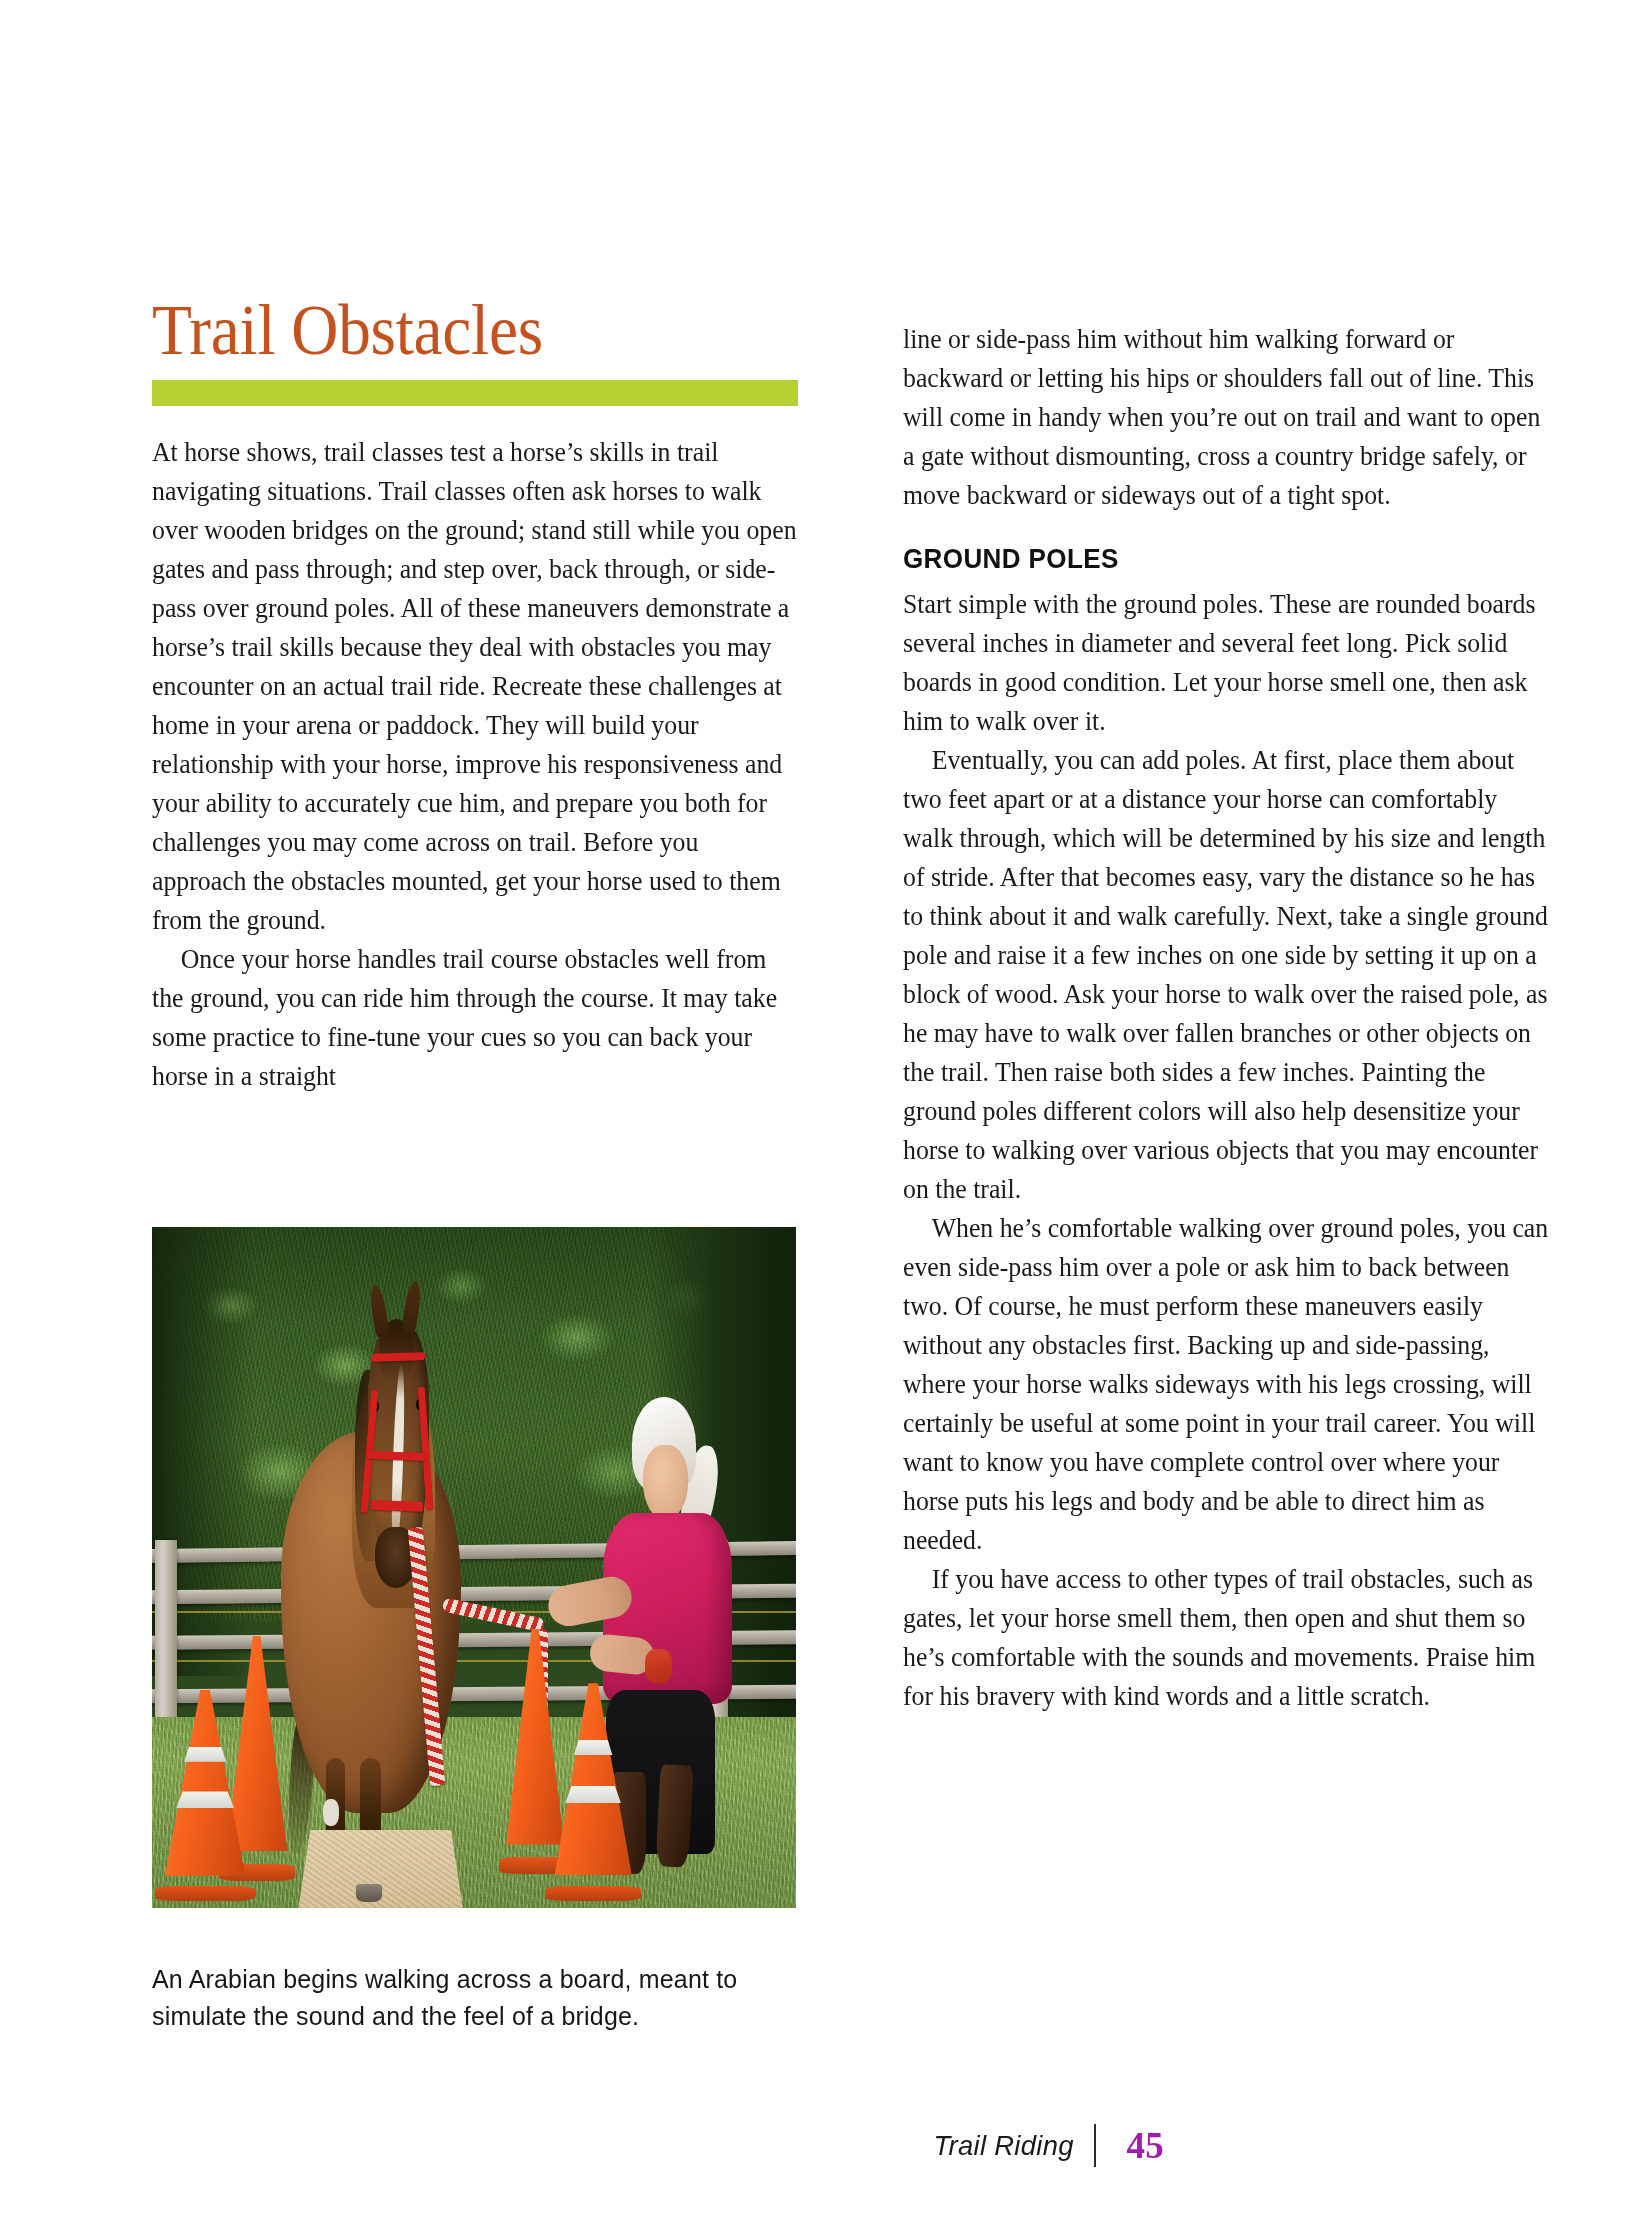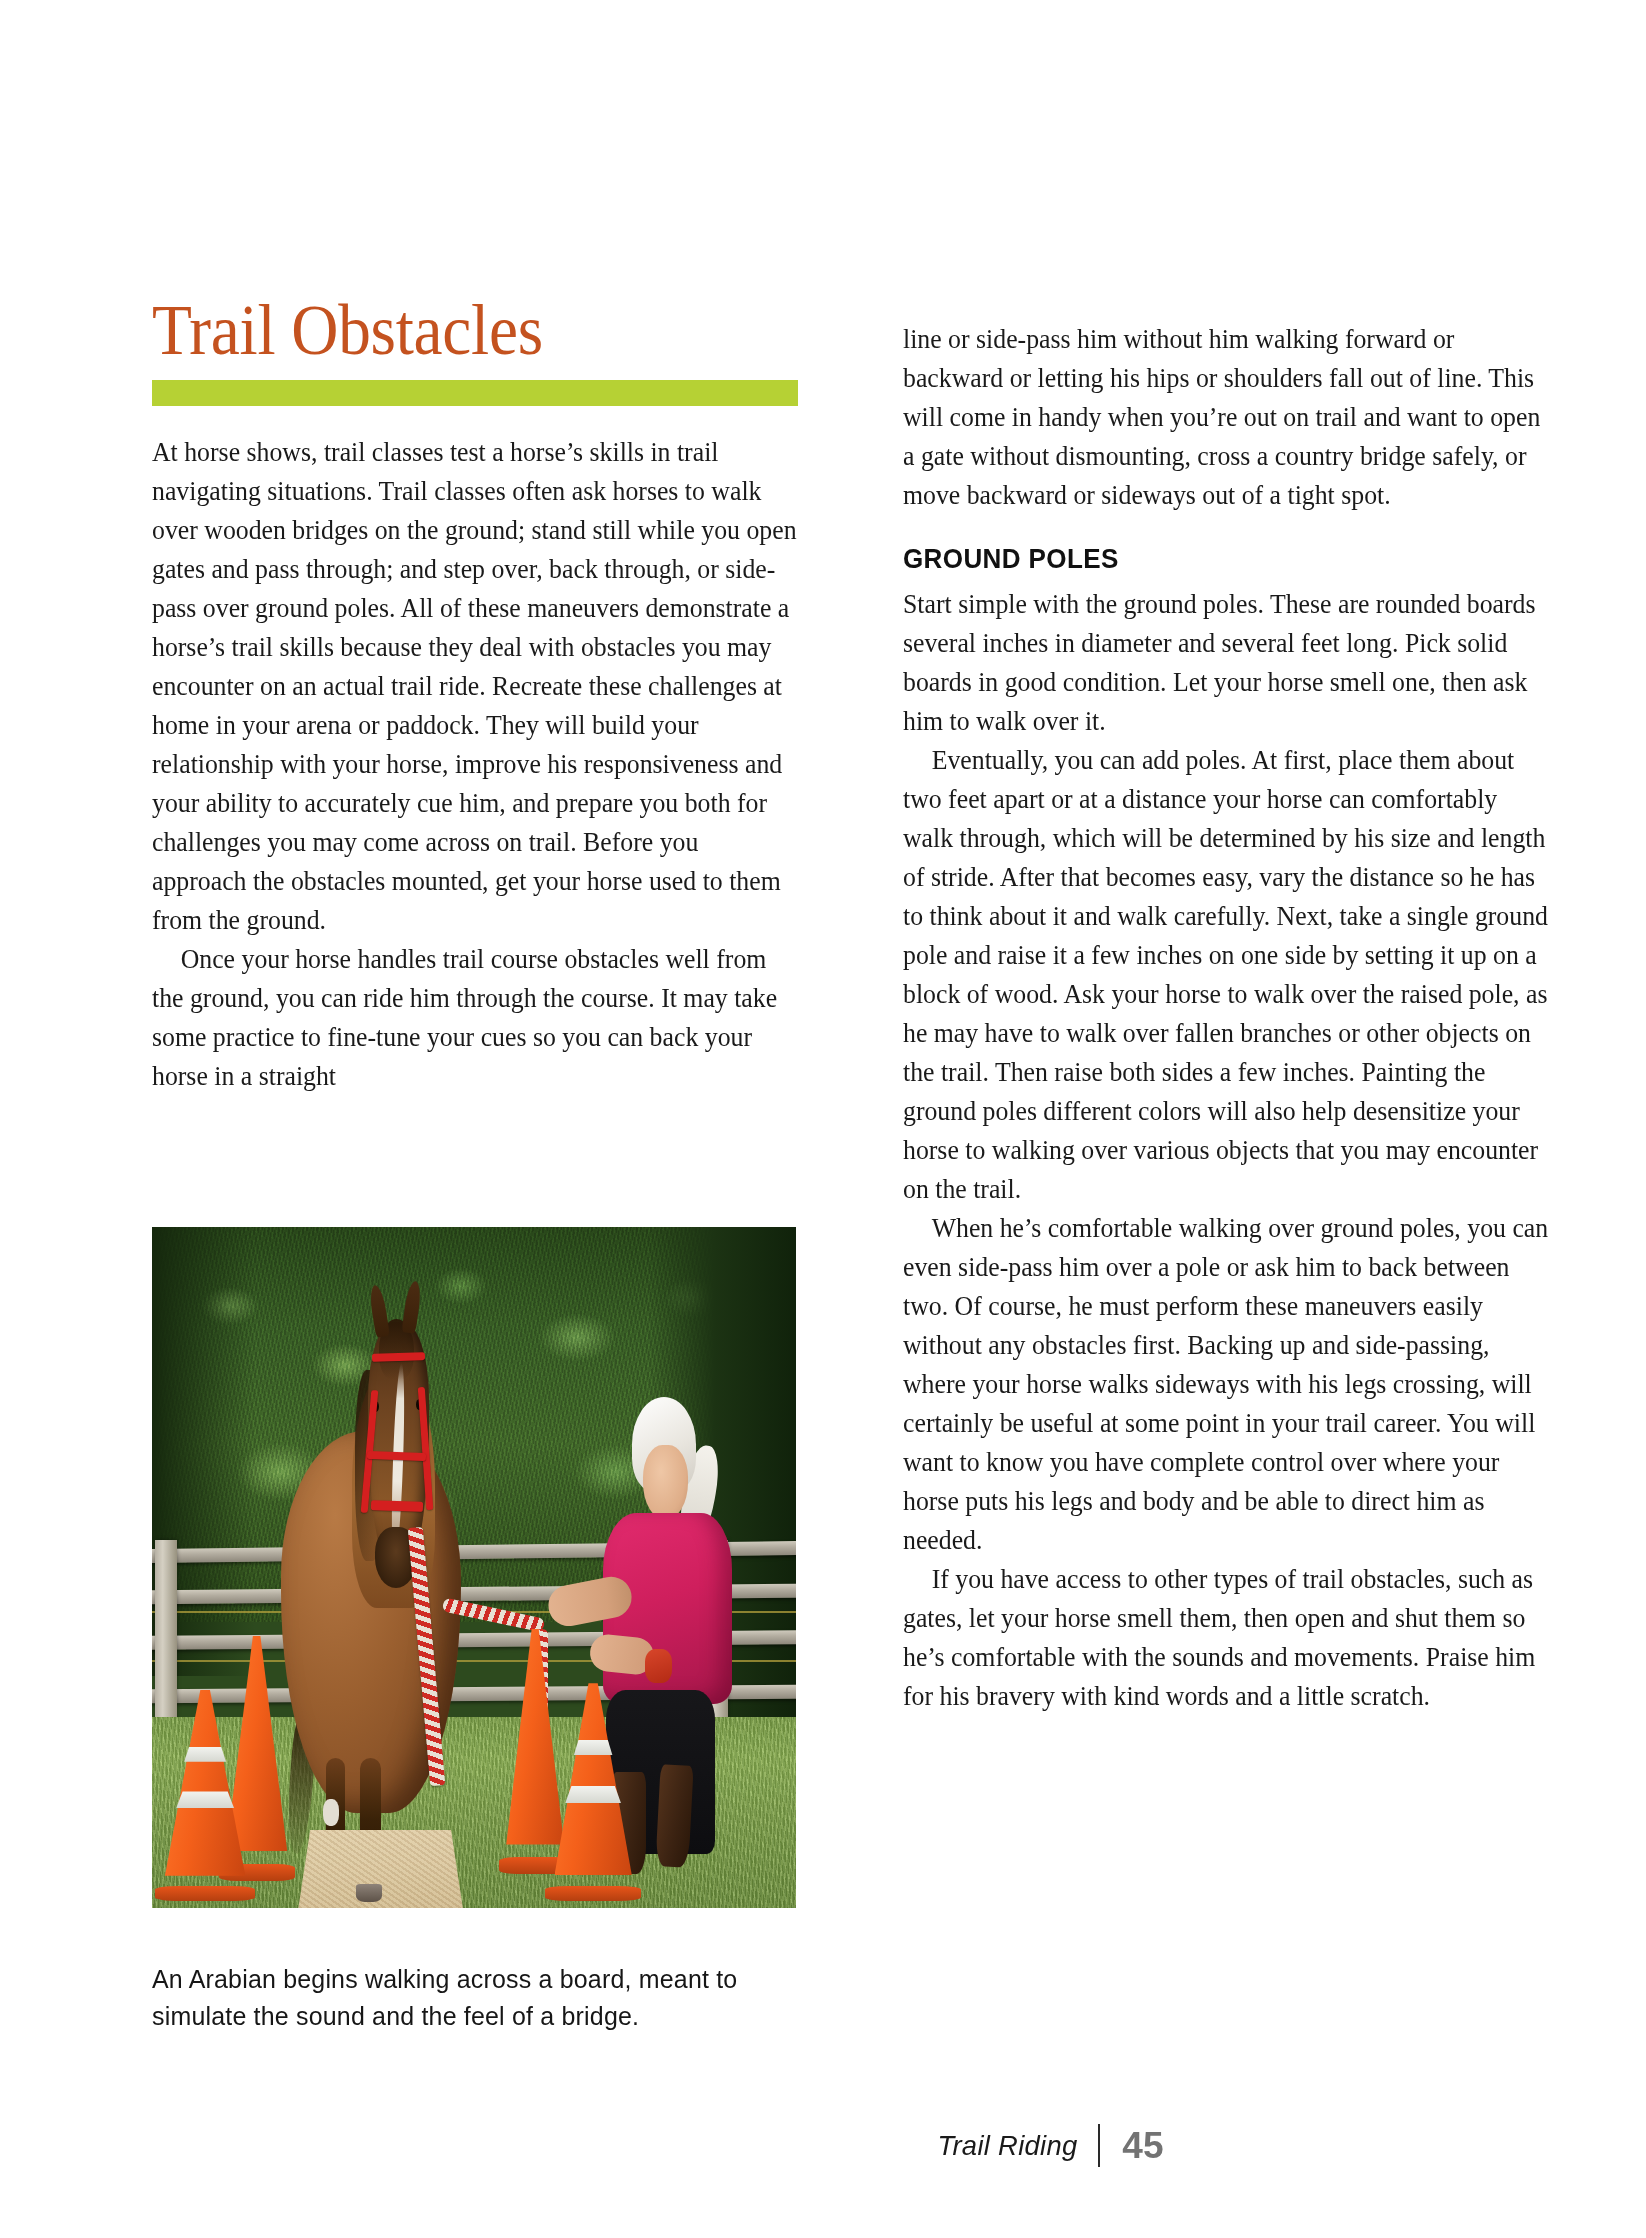--- a/index.html
+++ b/index.html
@@ -397,26 +397,27 @@
     font-style:italic;
     font-size:27.4px;
     color:#1a1a1a;
     letter-spacing:0.3px;
     padding-right:20.6px;
   }
   .footer-divider {
     width:2.1px; height:43px; background:#2a2a2a;
   }
   .footer-page {
-    font-family:Liberation Sans, sans-serif;
+    font-family:Liberation Serif, serif;
     font-weight:bold;
     font-size:37px;
-    color:#737373;
+    color:#a21caf;
     padding-left:22px;
     letter-spacing:0.3px;
+    margin-left:8px;
   }
 </style>
 </head>
 <body>
 
 <div class="page">
 
   <div class="col-left">
     <h1 class="page-title">Trail Obstacles</h1>
     <div class="title-rule"></div>

